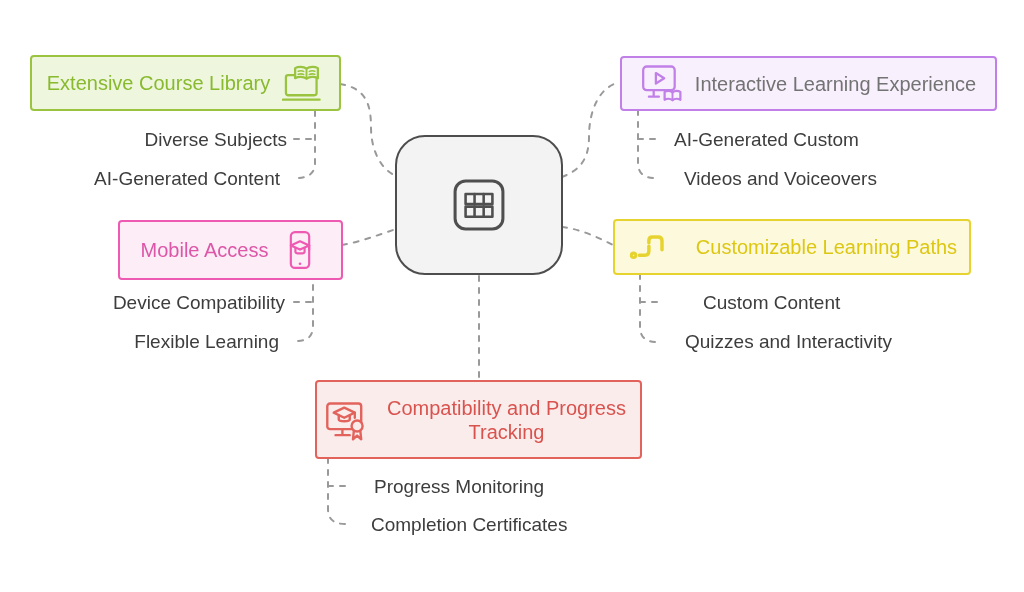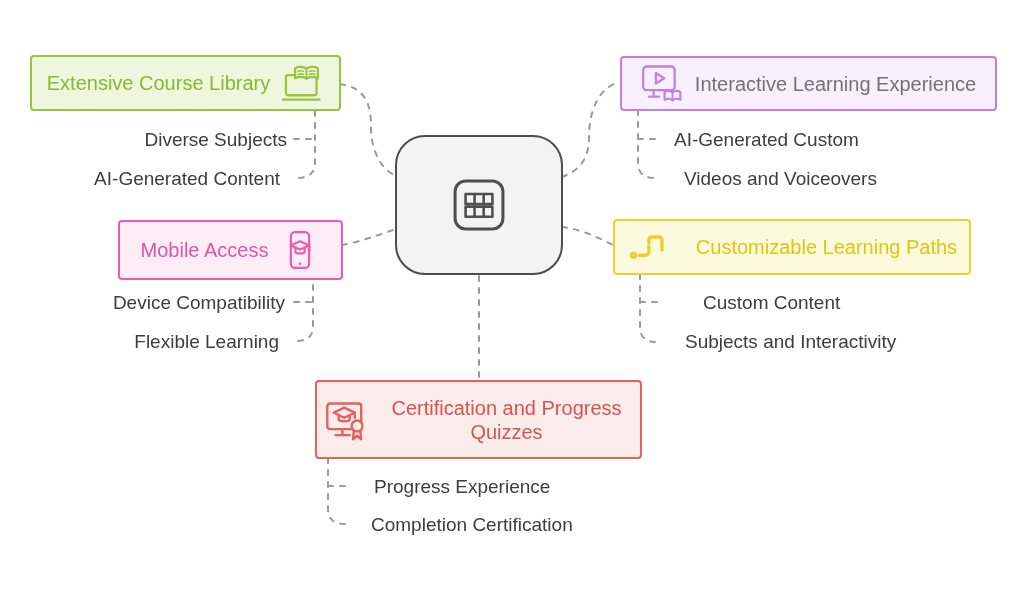--- a/index.html
+++ b/index.html
@@ -126,27 +126,27 @@
       <svg width="44" height="44" viewBox="0 0 48 48" fill="none" stroke="#e2635c" stroke-width="2.6" stroke-linecap="round" stroke-linejoin="round">
         <rect x="2.5" y="6" width="37" height="28" rx="3"></rect>
         <path d="M19,34 V40 M11.5,40.5 H27"></path>
         <path d="M21,10.5 L32.5,16 L21,21.5 L9.5,16 Z"></path>
         <path d="M15,19 V23.5 C15,26 27,26 27,23.5 V19"></path>
         <path d="M32.5,16 V21.5"></path>
         <path d="M31.5,35.5 L30.5,45 L35,41 L39.5,45 L38.5,35.5" fill="#fbecec"></path>
         <circle cx="35" cy="30.5" r="6" fill="#fbecec"></circle>
       </svg>
     </span>
-    <span class="lbl">Certification and Progress Quizzes</span>
+    <span class="lbl">Compatibility and Progress Tracking</span>
   </div>
 
   <div class="leaf r" style="right:737px;top:139px;">Diverse Subjects</div>
   <div class="leaf r" style="right:744px;top:178px;">AI-Generated Content</div>
   <div class="leaf" style="left:674px;top:139px;">AI-Generated Custom</div>
   <div class="leaf" style="left:684px;top:178px;">Videos and Voiceovers</div>
   <div class="leaf r" style="right:739px;top:302px;">Device Compatibility</div>
   <div class="leaf r" style="right:745px;top:341px;">Flexible Learning</div>
   <div class="leaf" style="left:675px;top:302px;margin-left:28px;">Custom Content</div>
-  <div class="leaf" style="left:685px;top:341px;">Subjects and Interactivity</div>
-  <div class="leaf" style="left:374px;top:486px;">Progress Experience</div>
-  <div class="leaf" style="left:371px;top:524px;">Completion Certification</div>
+  <div class="leaf" style="left:685px;top:341px;">Quizzes and Interactivity</div>
+  <div class="leaf" style="left:374px;top:486px;">Progress Monitoring</div>
+  <div class="leaf" style="left:371px;top:524px;">Completion Certificates</div>
 
 </div>
 
 </body></html>

